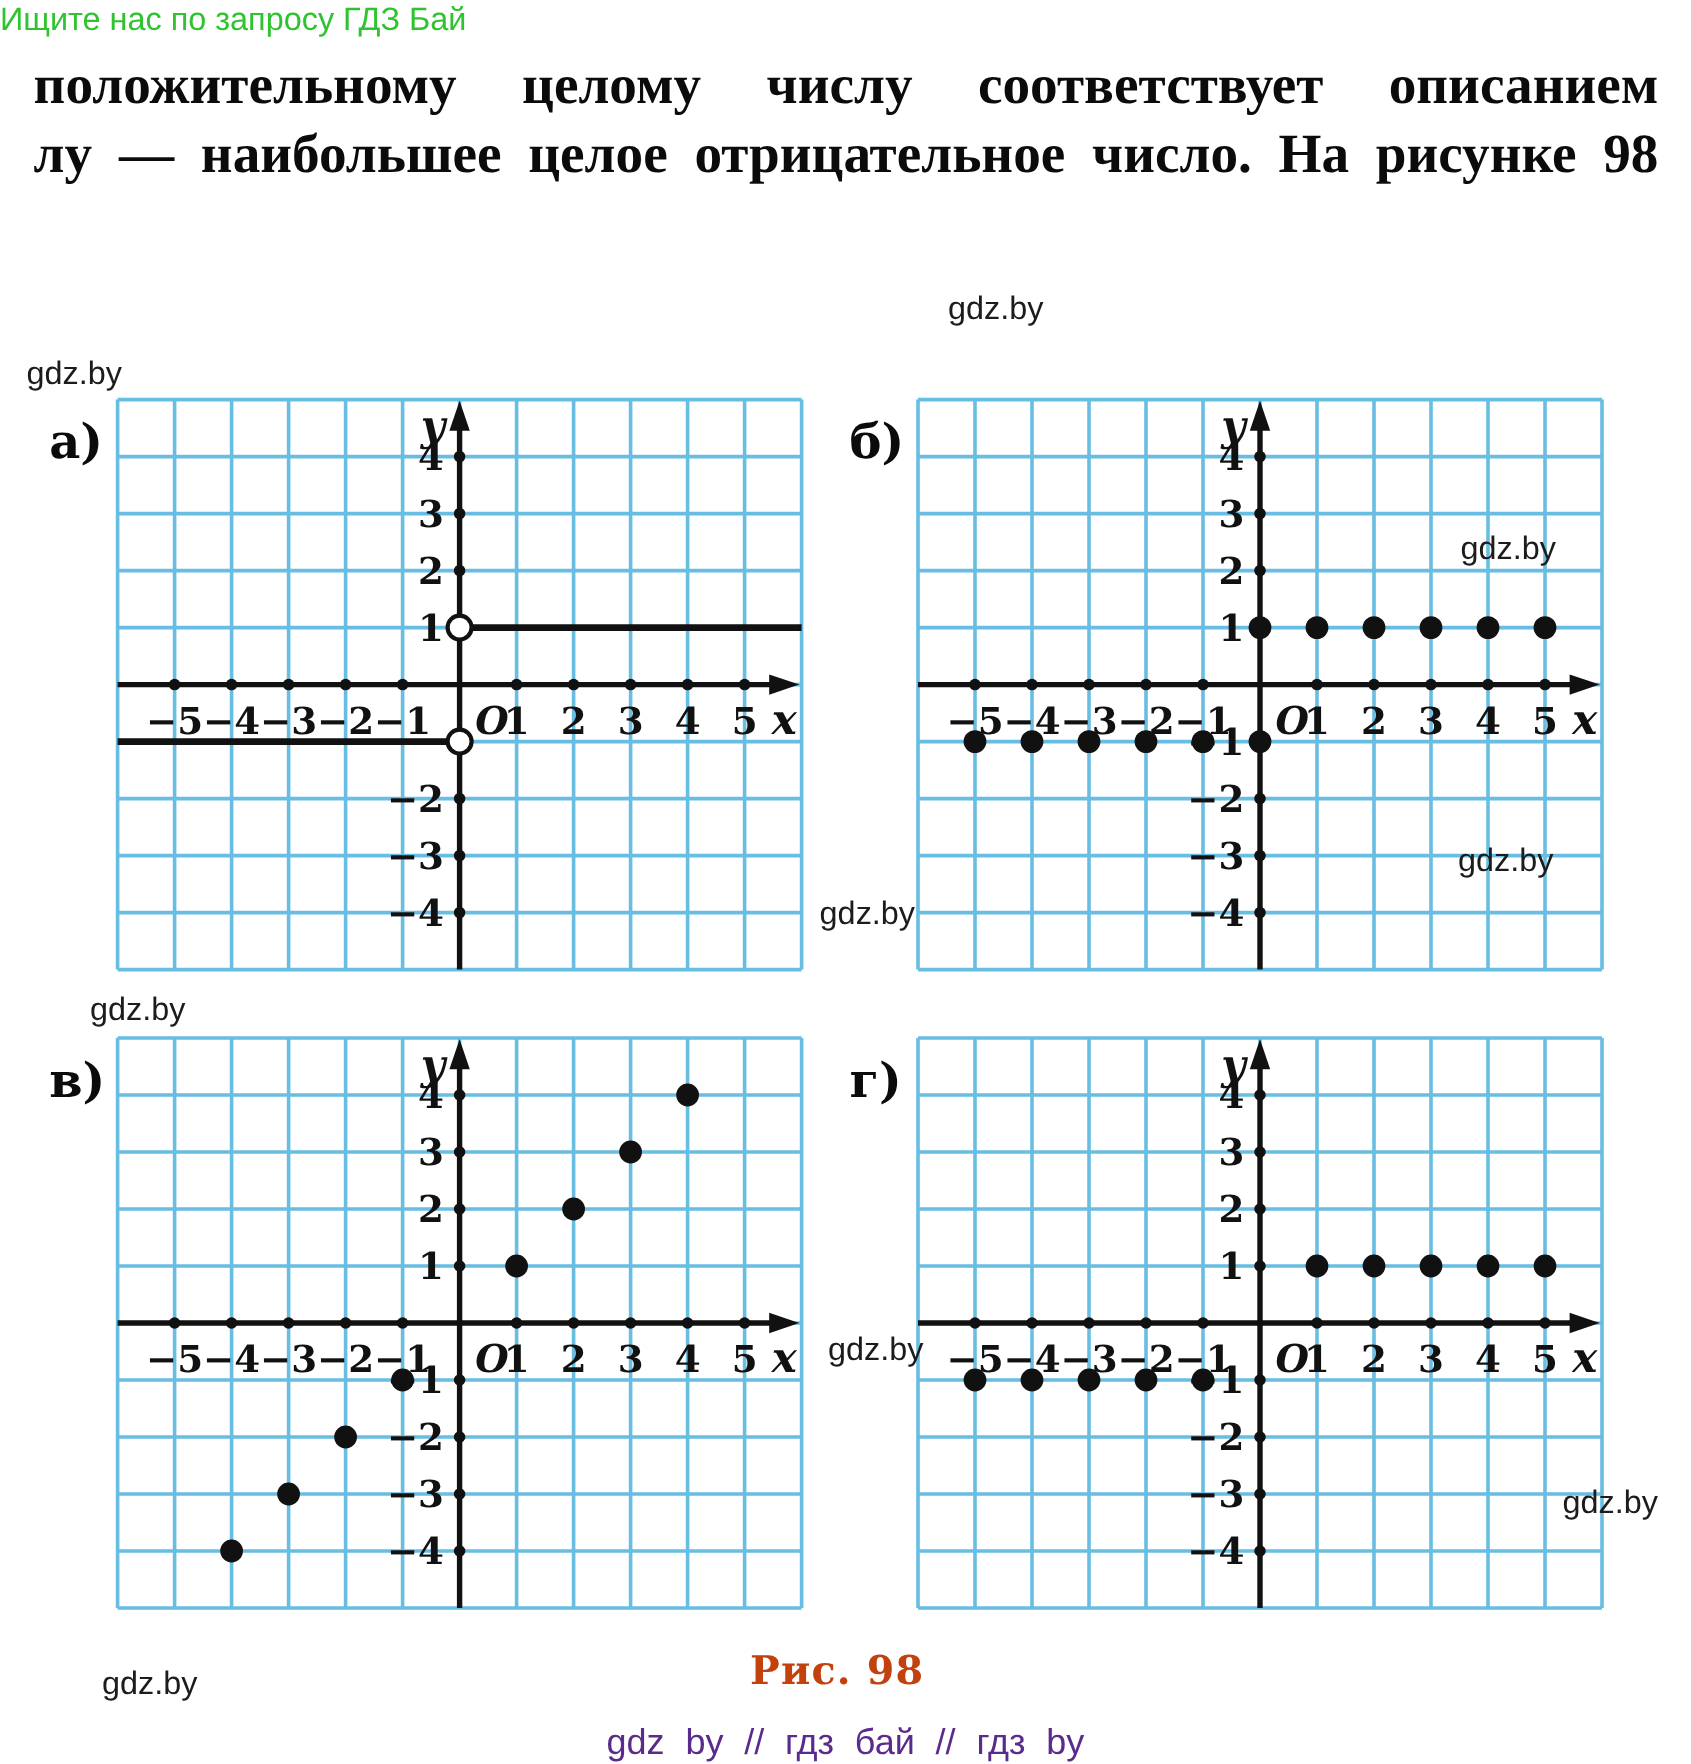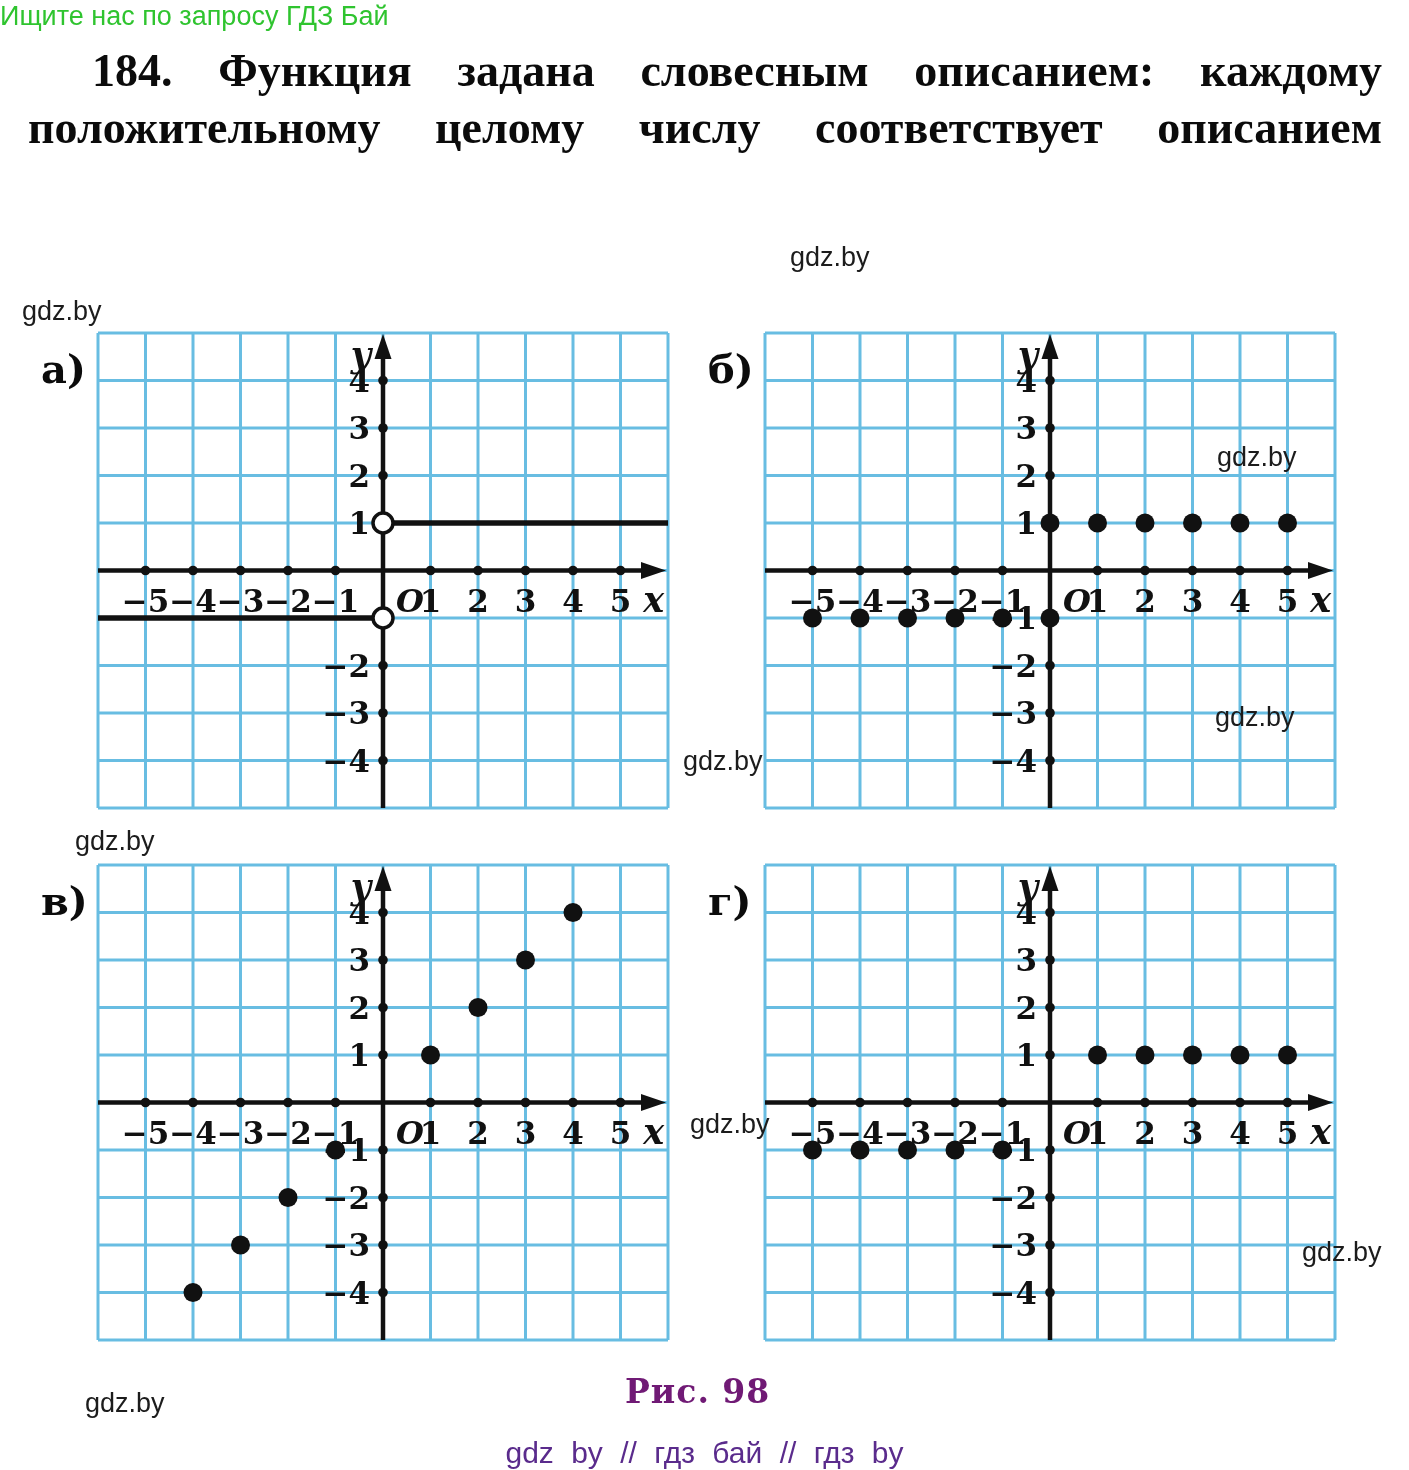--- a/index.html
+++ b/index.html
@@ -31,42 +31,42 @@
   .chart-g { left: 765px; top: 865px; }
   .panel-label {
     position: absolute; left: -57px; top: 12px;
     font-family: "DejaVu Serif", "Liberation Serif", serif;
     font-weight: 700; font-size: 40px; color: #0b0b0b;
   }
   .chart svg { position: absolute; left: 0; top: 0; overflow: visible; }
   .figure-caption {
     position: absolute; left: 625px; top: 1372px;
     font-family: "DejaVu Serif", "Liberation Serif", serif;
-    font-weight: 600; font-size: 33px; letter-spacing: 1px; color: #701a75;
+    font-weight: 600; font-size: 33px; letter-spacing: 1px; color: #c2410c;
   }
   .footer {
     position: absolute; top: 1436px; left: 0; width: 100%;
     text-align: center; font-family: "Liberation Sans", sans-serif;
     font-size: 30px; word-spacing: 9px; font-weight: 400;
   }
   .watermark {
     position: absolute; font-family: "Liberation Sans", sans-serif;
     font-size: 27px; line-height: 1.1; white-space: nowrap;
   }
 </style>
 </head>
 <body>
 
 <div class="page">
 
   <div class="promo-header" style="color: rgb(47, 196, 47);">Ищите нас по запросу ГДЗ Бай</div>
 
   <div class="problem">
-    <div class="pline just indent">184. Функция задана словесным описанием: каждому</div>
     <div class="pline just">положительному целому числу соответствует описанием</div>
+    <div class="pline just">лу — наибольшее целое отрицательное число. На рисунке 98</div>
   </div>
 
   <div class="chart chart-a">
     <div class="panel-label">а)</div>
     <svg width="570" height="475" viewBox="0 0 570 475">
         <g>
           <line x1="0" y1="0" x2="0" y2="475" stroke="#68bde2" stroke-width="3"></line>
           <line x1="47.5" y1="0" x2="47.5" y2="475" stroke="#68bde2" stroke-width="3"></line>
           <line x1="95" y1="0" x2="95" y2="475" stroke="#68bde2" stroke-width="3"></line>
           <line x1="142.5" y1="0" x2="142.5" y2="475" stroke="#68bde2" stroke-width="3"></line>

